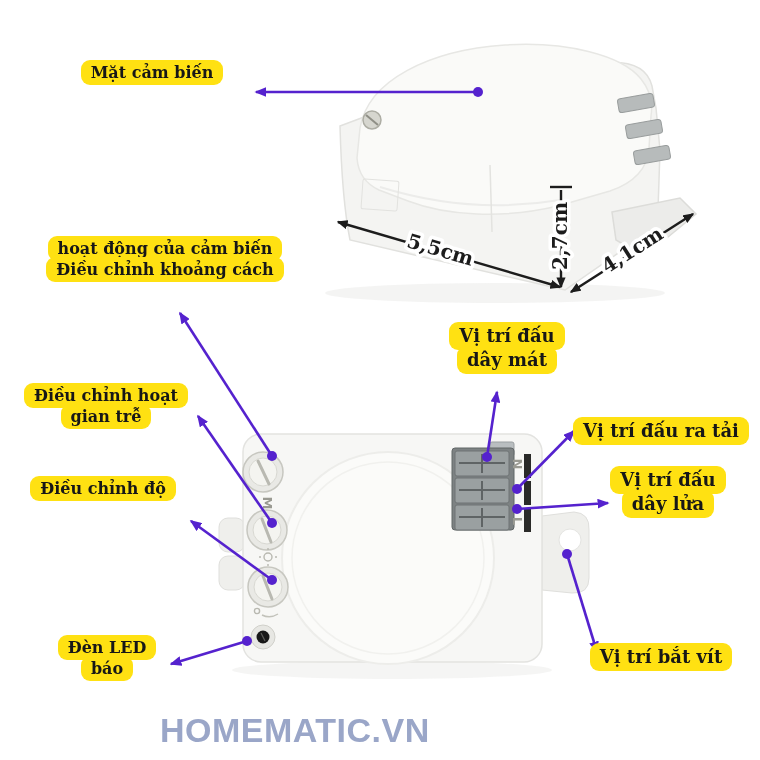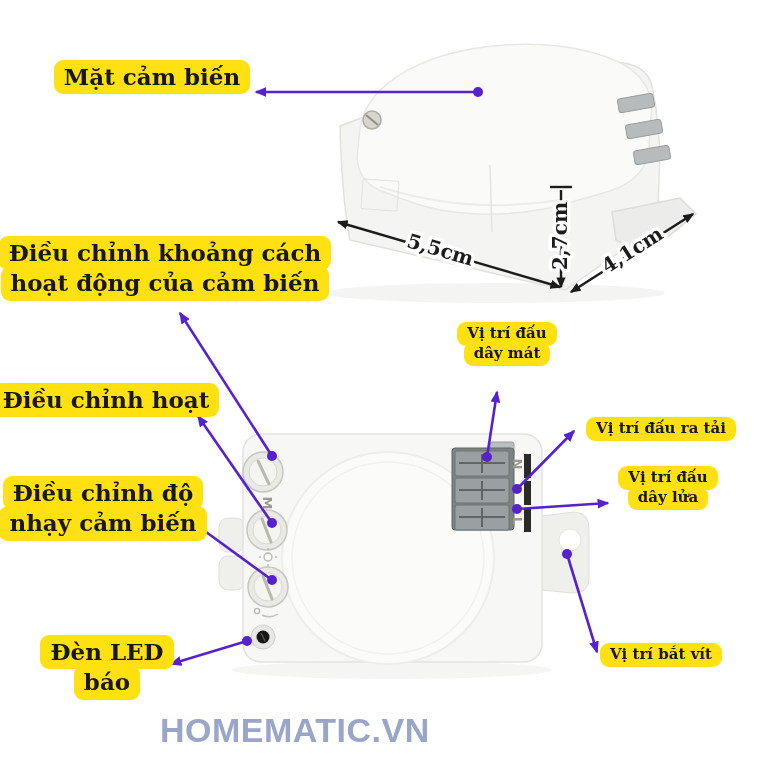--- a/index.html
+++ b/index.html
@@ -2,24 +2,24 @@
 <html style="--label-bg: #FFE112; --label-text: #171717; --arrow: #5522CE; --dim-ink: #1C1C1C; --brand: #9AA6C8;"><head>
 <meta charset="utf-8">
 <style>
   html,body{margin:0;padding:0;background:#ffffff;}
   .canvas{position:relative;width:760px;height:760px;background:#ffffff;overflow:hidden;
           font-family:"DejaVu Serif",serif;}
   .scene{position:absolute;left:0;top:0;z-index:1;}
   
   .lbl{position:absolute;display:flex;flex-direction:column;align-items:center;z-index:3;}
   .lbl .ln{background:var(--label-bg,#FFE112);color:var(--label-text,#171717);
-           font-weight:700;font-size:23px;line-height:1.32;padding:2px 10px;
+           font-weight:700;font-size:16px;line-height:1.32;padding:2px 10px;
            border-radius:9px;white-space:nowrap;margin-top:-4px;}
   .lbl .ln:first-child{margin-top:0;}
-  .lbl.sm .ln{font-size:15px;}
+  .lbl.sm .ln{font-size:18px;}
   #lbl-radar  {left:64px;  top:60px;  width:176px;}
   #lbl-range  {left:24px;  top:236px; width:282px;}
   #lbl-delay  {left:14px;  top:383px; width:184px;}
   #lbl-lux    {left:10px;  top:476px; width:186px;}
   #lbl-led    {left:46px;  top:635px; width:122px;}
   #lbl-neutral{left:444px; top:322px; width:126px;}
   #lbl-load   {left:572px; top:417px; width:178px;}
   #lbl-live   {left:608px; top:466px; width:120px;}
   #lbl-screw  {left:590px; top:643px; width:142px;justify-content:center;}
   
@@ -196,29 +196,29 @@
         <line x1="567" y1="554" x2="597" y2="652" marker-end="url(#ahp)"></line>
           <circle cx="567" cy="554" r="5"></circle>
       </g>
     </g>
   </svg>
 
   <div class="lbl" id="lbl-radar">
     <span class="ln">Mặt cảm biến</span>
   </div>
   <div class="lbl" id="lbl-range">
+    <span class="ln">hoạt động của cảm biến</span>
     <span class="ln">Điều chỉnh khoảng cách</span>
-    <span class="ln">hoạt động của cảm biến</span>
   </div>
   <div class="lbl" id="lbl-delay">
     <span class="ln">Điều chỉnh hoạt</span>
+    <span class="ln">gian trễ</span>
   </div>
   <div class="lbl" id="lbl-lux">
     <span class="ln">Điều chỉnh độ</span>
-    <span class="ln">nhạy cảm biến</span>
   </div>
   <div class="lbl" id="lbl-led">
     <span class="ln">Đèn LED</span>
     <span class="ln">báo</span>
   </div>
   <div class="lbl sm" id="lbl-neutral">
     <span class="ln">Vị trí đấu</span>
     <span class="ln">dây mát</span>
   </div>
   <div class="lbl sm" id="lbl-load">

